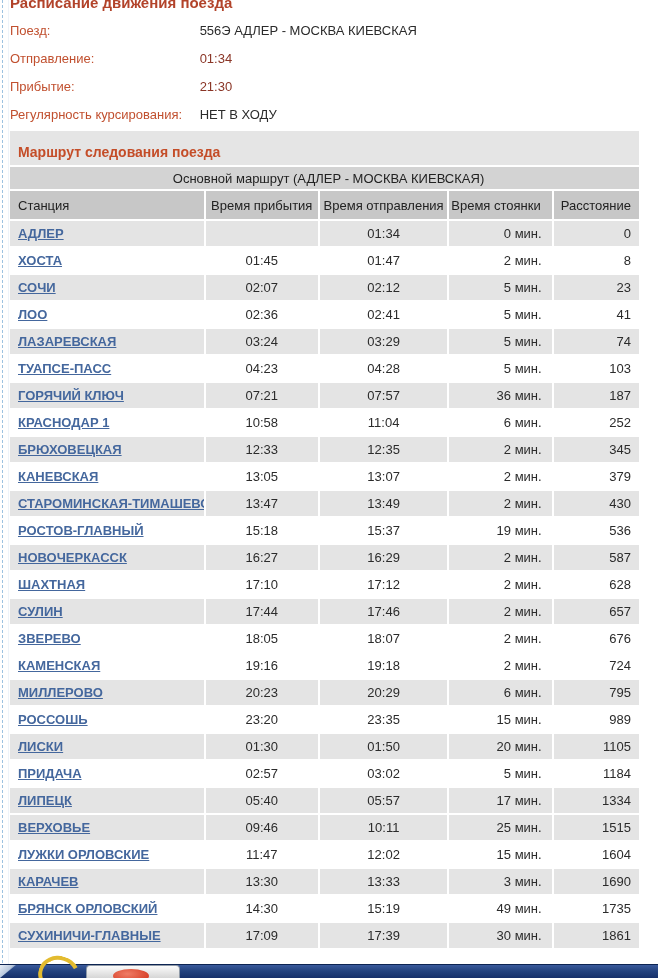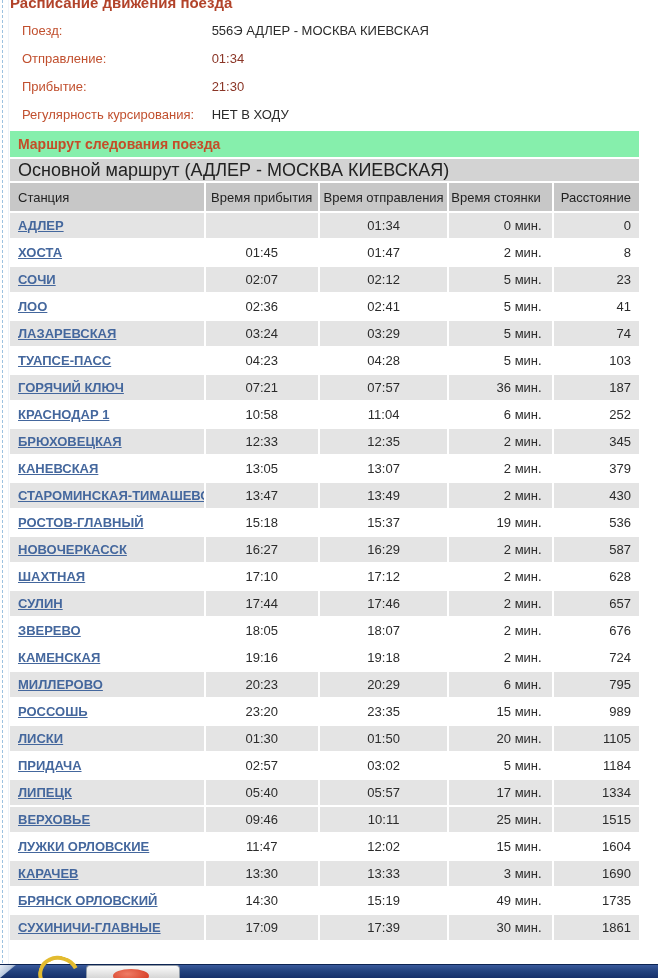--- a/index.html
+++ b/index.html
@@ -17,36 +17,36 @@
     border-left:1px solid #eef4fa;
   }
   .content { position:absolute; left:10px; top:0; width:631px; }
 
   .page-title {
     margin:-5px 0 0 0; line-height:16px;
     font-size:15px; font-weight:bold; color:#b2432a;
   }
   .info { margin-top:6px; }
   .info-row { height:28px; line-height:28px; font-size:13px; white-space:nowrap; }
-  .info-label { display:inline-block; width:186px; color:#c1502f; vertical-align:top;margin-left:12px; }
+  .info-label { display:inline-block; width:186px; color:#c1502f; vertical-align:top; }
   .info-value { color:#2b2b2b; }
   .info-value.val-time { color:#8a3526; }
 
   table.route {
     border-collapse:separate; border-spacing:2px; table-layout:fixed;
     width:633px; margin-left:-2px; font-size:13px; color:#2b2b2b;
   }
   td, th { overflow:hidden; white-space:nowrap; }
   .section-header-cell {
-    background:#86efac; height:26px; padding:0 0 0 8px;
+    background:#e5e5e5; height:26px; padding:8px 0 0 8px;
     text-align:left; font-size:14px; font-weight:bold; color:#c44d28;
   }
   .sub-header-cell {
     background:#d3d3d3; height:22px; padding:0 0 0 8px;
-    text-align:left; font-weight:normal; font-size:18px; color:#222222;
+    text-align:center; font-weight:normal; font-size:13px; color:#222222;
   }
   tr.col-header td {
     background:#c7c7c7; height:26px; color:#222222; text-align:center;
   }
   tr.col-header td.c-station { text-align:left; padding-left:8px; }
   tr.col-header td.c-dist   { text-align:right; padding-right:8px; }
 
   tbody.data tr td { height:23px; background:#ffffff; }
   tbody.data tr.odd td { background:#e4e4e4; }
   td.c-station { text-align:left; padding-left:8px; }

